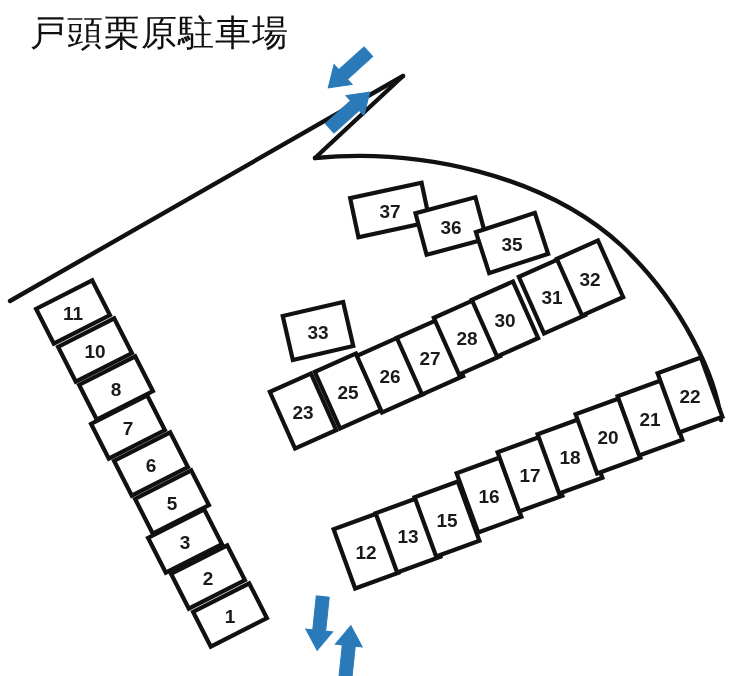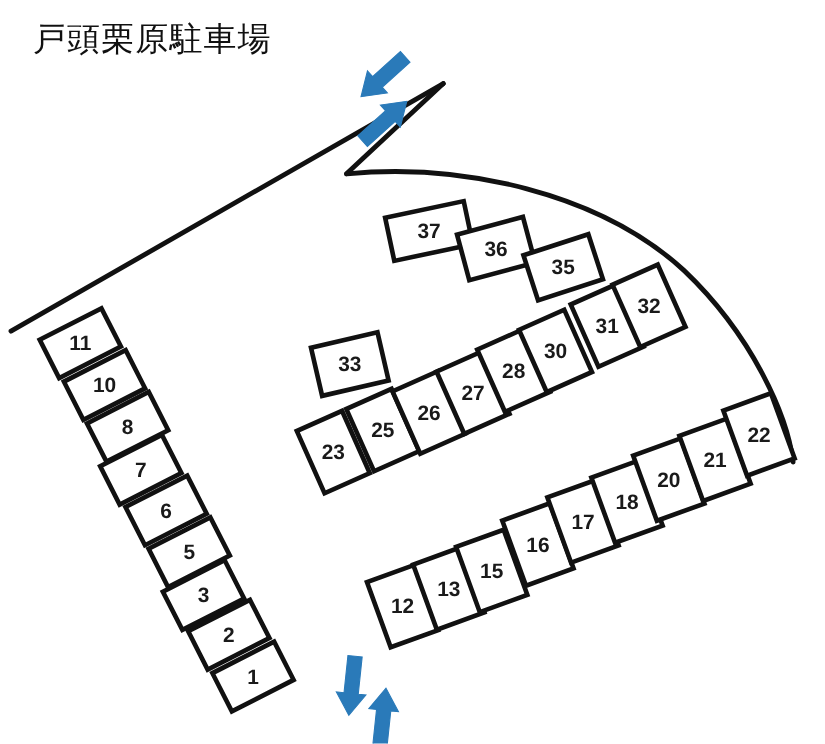--- a/index.html
+++ b/index.html
@@ -17,24 +17,24 @@
   #map-root {
     position: absolute;
     inset: 0;
     width: 750px;
     height: 676px;
   }
   #title {
     position: absolute;
     left: 30px;
     top: 16px;
-    font-size: 30px;
+    font-size: 36px;
     line-height: 40px;
     color: #101010;
-    font-family: Liberation Serif, serif;
+    font-family: Liberation Mono, monospace;
     letter-spacing: 1px;
     white-space: nowrap;
     user-select: none;
   }
   svg { display: block; }
   .stall-shape {
     fill: #ffffff;
     stroke: #111111;
     stroke-width: 4.2;
     stroke-linejoin: miter;

